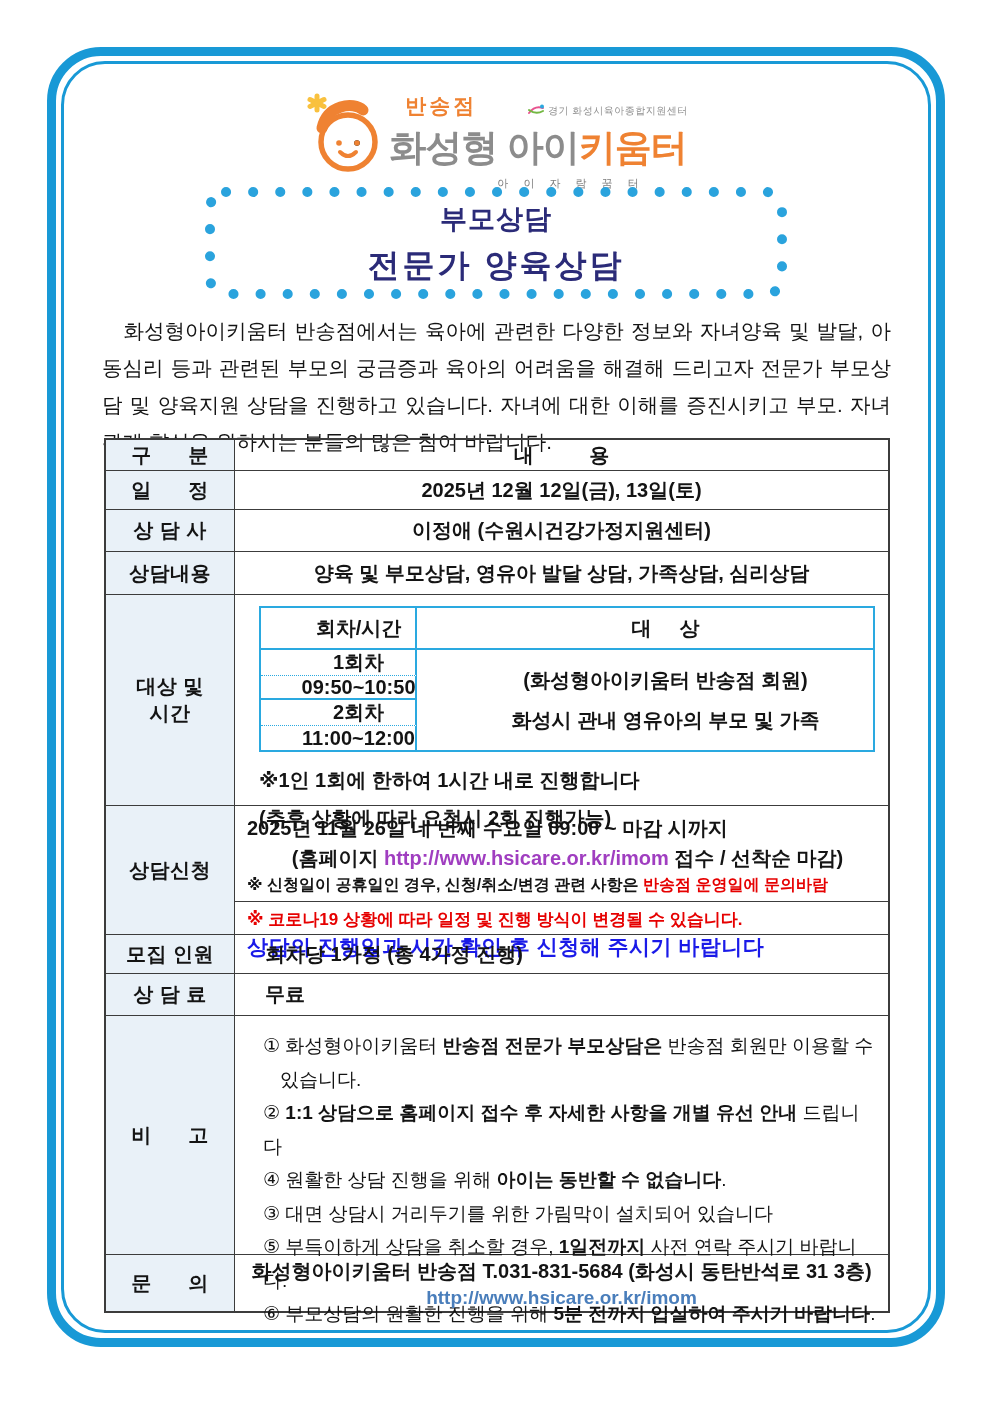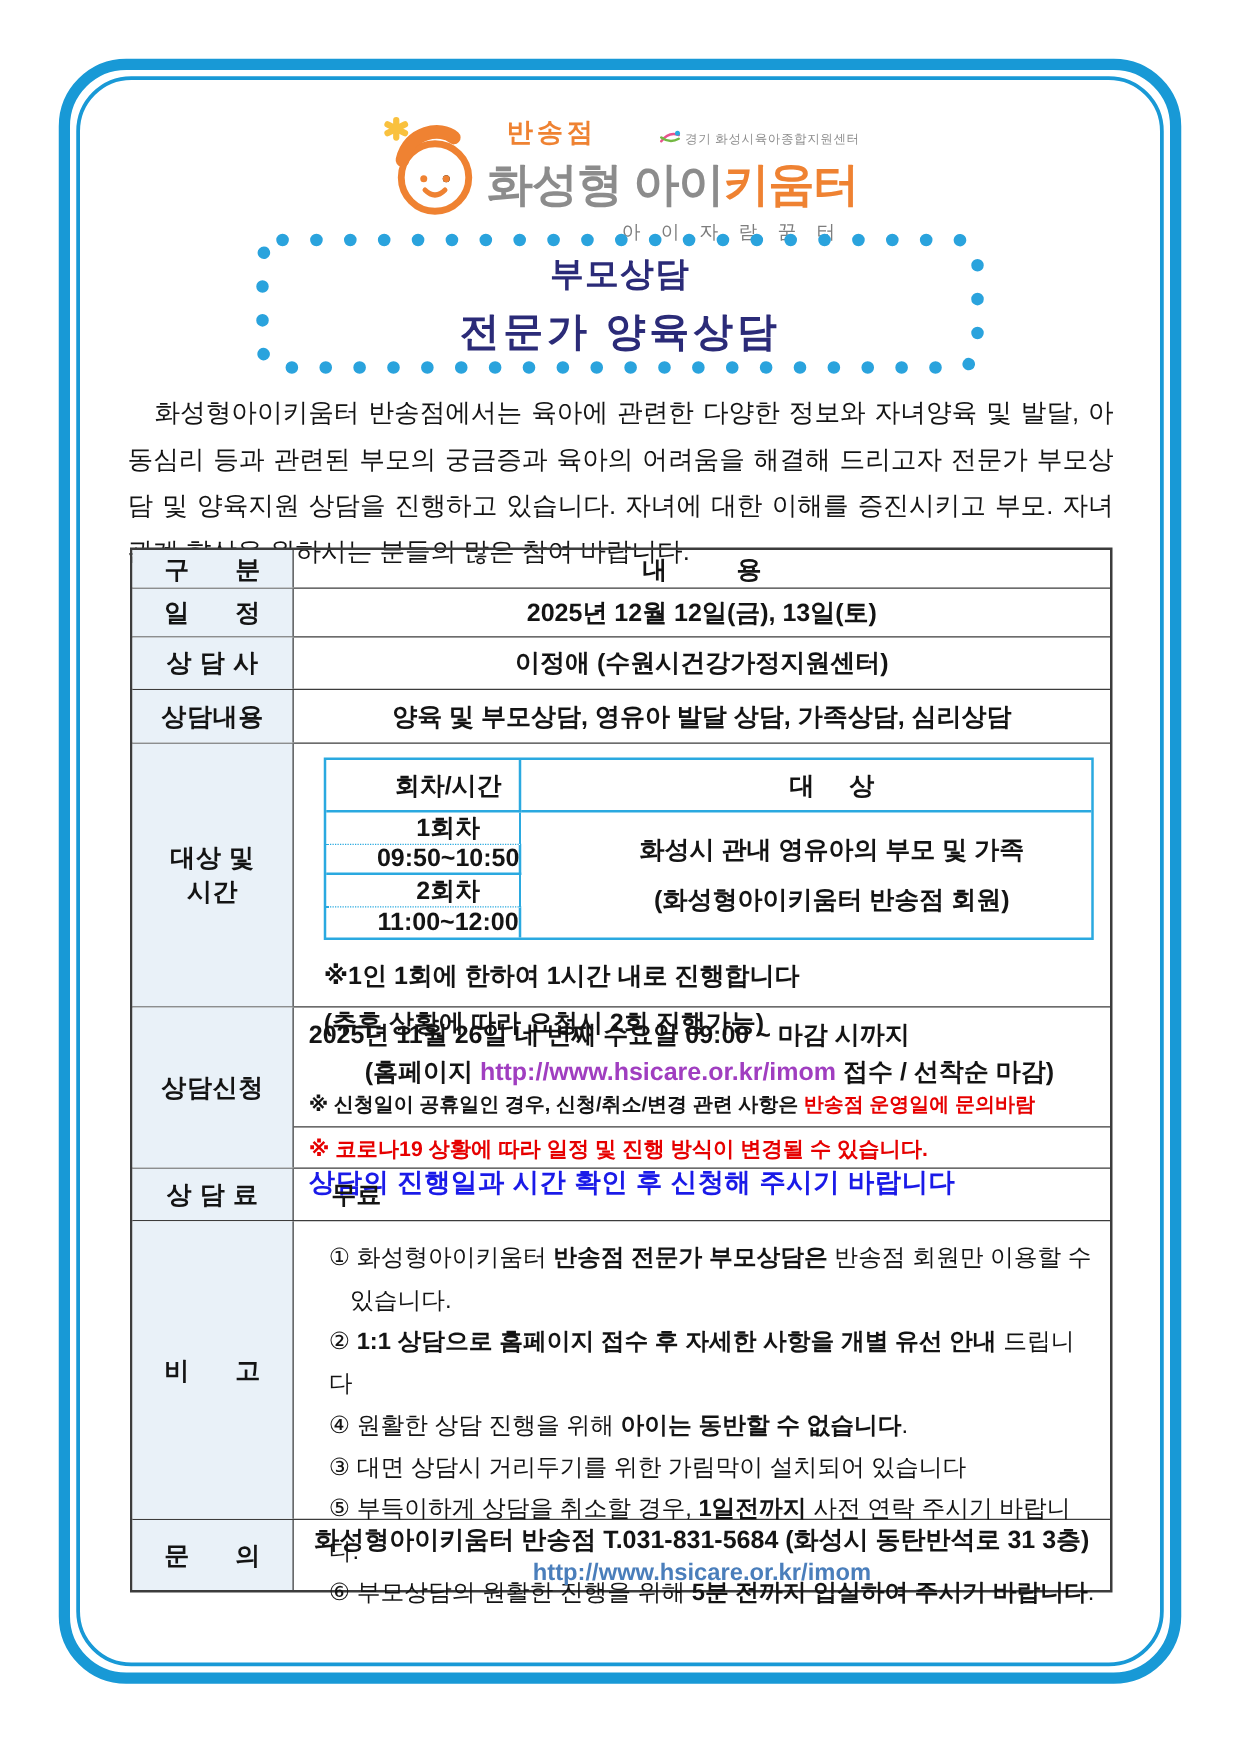--- a/index.html
+++ b/index.html
@@ -27,21 +27,21 @@
     border:3px solid var(--frame-blue);border-radius:44px;box-sizing:border-box;}
 
   
   .logo-row{position:absolute;top:92px;left:0;width:100%;display:flex;justify-content:center;}
   .logo{display:flex;align-items:flex-start;}
   .logo-text{margin-left:2px;}
   .branch{color:var(--orange);font-weight:bold;font-size:21px;letter-spacing:3px;margin-left:16px;}
   .brand{font-size:37px;font-weight:bold;letter-spacing:-1px;margin-top:3px;white-space:nowrap;}
   .brand .g{color:var(--gray);text-align:center;}
   .brand .o{color:var(--orange);}
-  .tagline{font-size:15px;color:#7d7d7d;letter-spacing:6px;margin-top:3px;margin-left:108px;white-space:nowrap;}
+  .tagline{font-size:11px;color:#7d7d7d;letter-spacing:6px;margin-top:3px;margin-left:108px;white-space:nowrap;}
   .badge{position:absolute;top:103px;left:527px;display:flex;align-items:center;gap:3px;
     font-size:10px;color:#8f8f8f;letter-spacing:0.5px;}
 
   
   .title-box{position:absolute;top:186px;left:204px;width:584px;height:114px;}
   .title-box svg.dots{position:absolute;left:0;top:0;}
   .title-sub{position:relative;text-align:center;margin-top:15px;font-size:27px;font-weight:700;color:var(--navy);letter-spacing:1px;}
   .title-main{position:relative;text-align:center;margin-top:7px;font-size:32px;font-weight:800;color:var(--navy);letter-spacing:3px;}
 
   
@@ -189,22 +189,22 @@
       <div class="inner-table">
         <div class="it it-h1">회차/시간</div>
         <div class="it it-h2">
             <span class="pre">대     상</span>
           </div>
         <div class="it it-s1">1회차</div>
         <div class="it it-t1">09:50~10:50</div>
         <div class="it it-s2">2회차</div>
         <div class="it it-t2">11:00~12:00</div>
         <div class="it it-target">
+          <div>(화성형아이키움터 반송점 회원)</div>
           <div>화성시 관내 영유아의 부모 및 가족</div>
-          <div>(화성형아이키움터 반송점 회원)</div>
         </div>
       </div>
       <div class="t-note1">※1인 1회에 한하여 1시간 내로 진행합니다</div>
       <div class="t-note2">(추후 상황에 따라 요청시 2회 진행가능)</div>
     </div>
   </div>
 
   <div class="row r-apply">
     <div class="lab">상담신청</div>
     <div class="apply-cell">
@@ -213,20 +213,24 @@
         <div class="a2"><span>(홈페이지 </span><span class="url-purple">http://www.hsicare.or.kr/imom</span><span> 접수 / 선착순 마감)</span></div>
         <div class="a3"><span>※ 신청일이 공휴일인 경우, 신청/취소/변경 관련 사항은 </span><span class="red">반송점 운영일에 문의바람</span></div>
       </div>
       <div class="apply-bottom">
         <div class="b1">※ 코로나19 상황에 따라 일정 및 진행 방식이 변경될 수 있습니다.</div>
         <div class="b2">상담의 진행일과 시간 확인 후 신청해 주시기 바랍니다</div>
       </div>
     </div>
   </div>
 
+  <div class="row r-capacity">
+    <div class="lab">모집 인원</div>
+    <div class="val left">회차당 1가정 (총 4가정 진행)</div>
+  </div>
 
   <div class="row r-fee">
     <div class="lab">상 담 료</div>
     <div class="val left">무료</div>
   </div>
 
   <div class="row r-remarks">
     <div class="lab">비      고</div>
     <div class="remarks-cell">
       <div><span>① 화성형아이키움터 </span><span class="b">반송점 전문가 부모상담은</span><span> 반송점 회원만 이용할 수</span></div>

